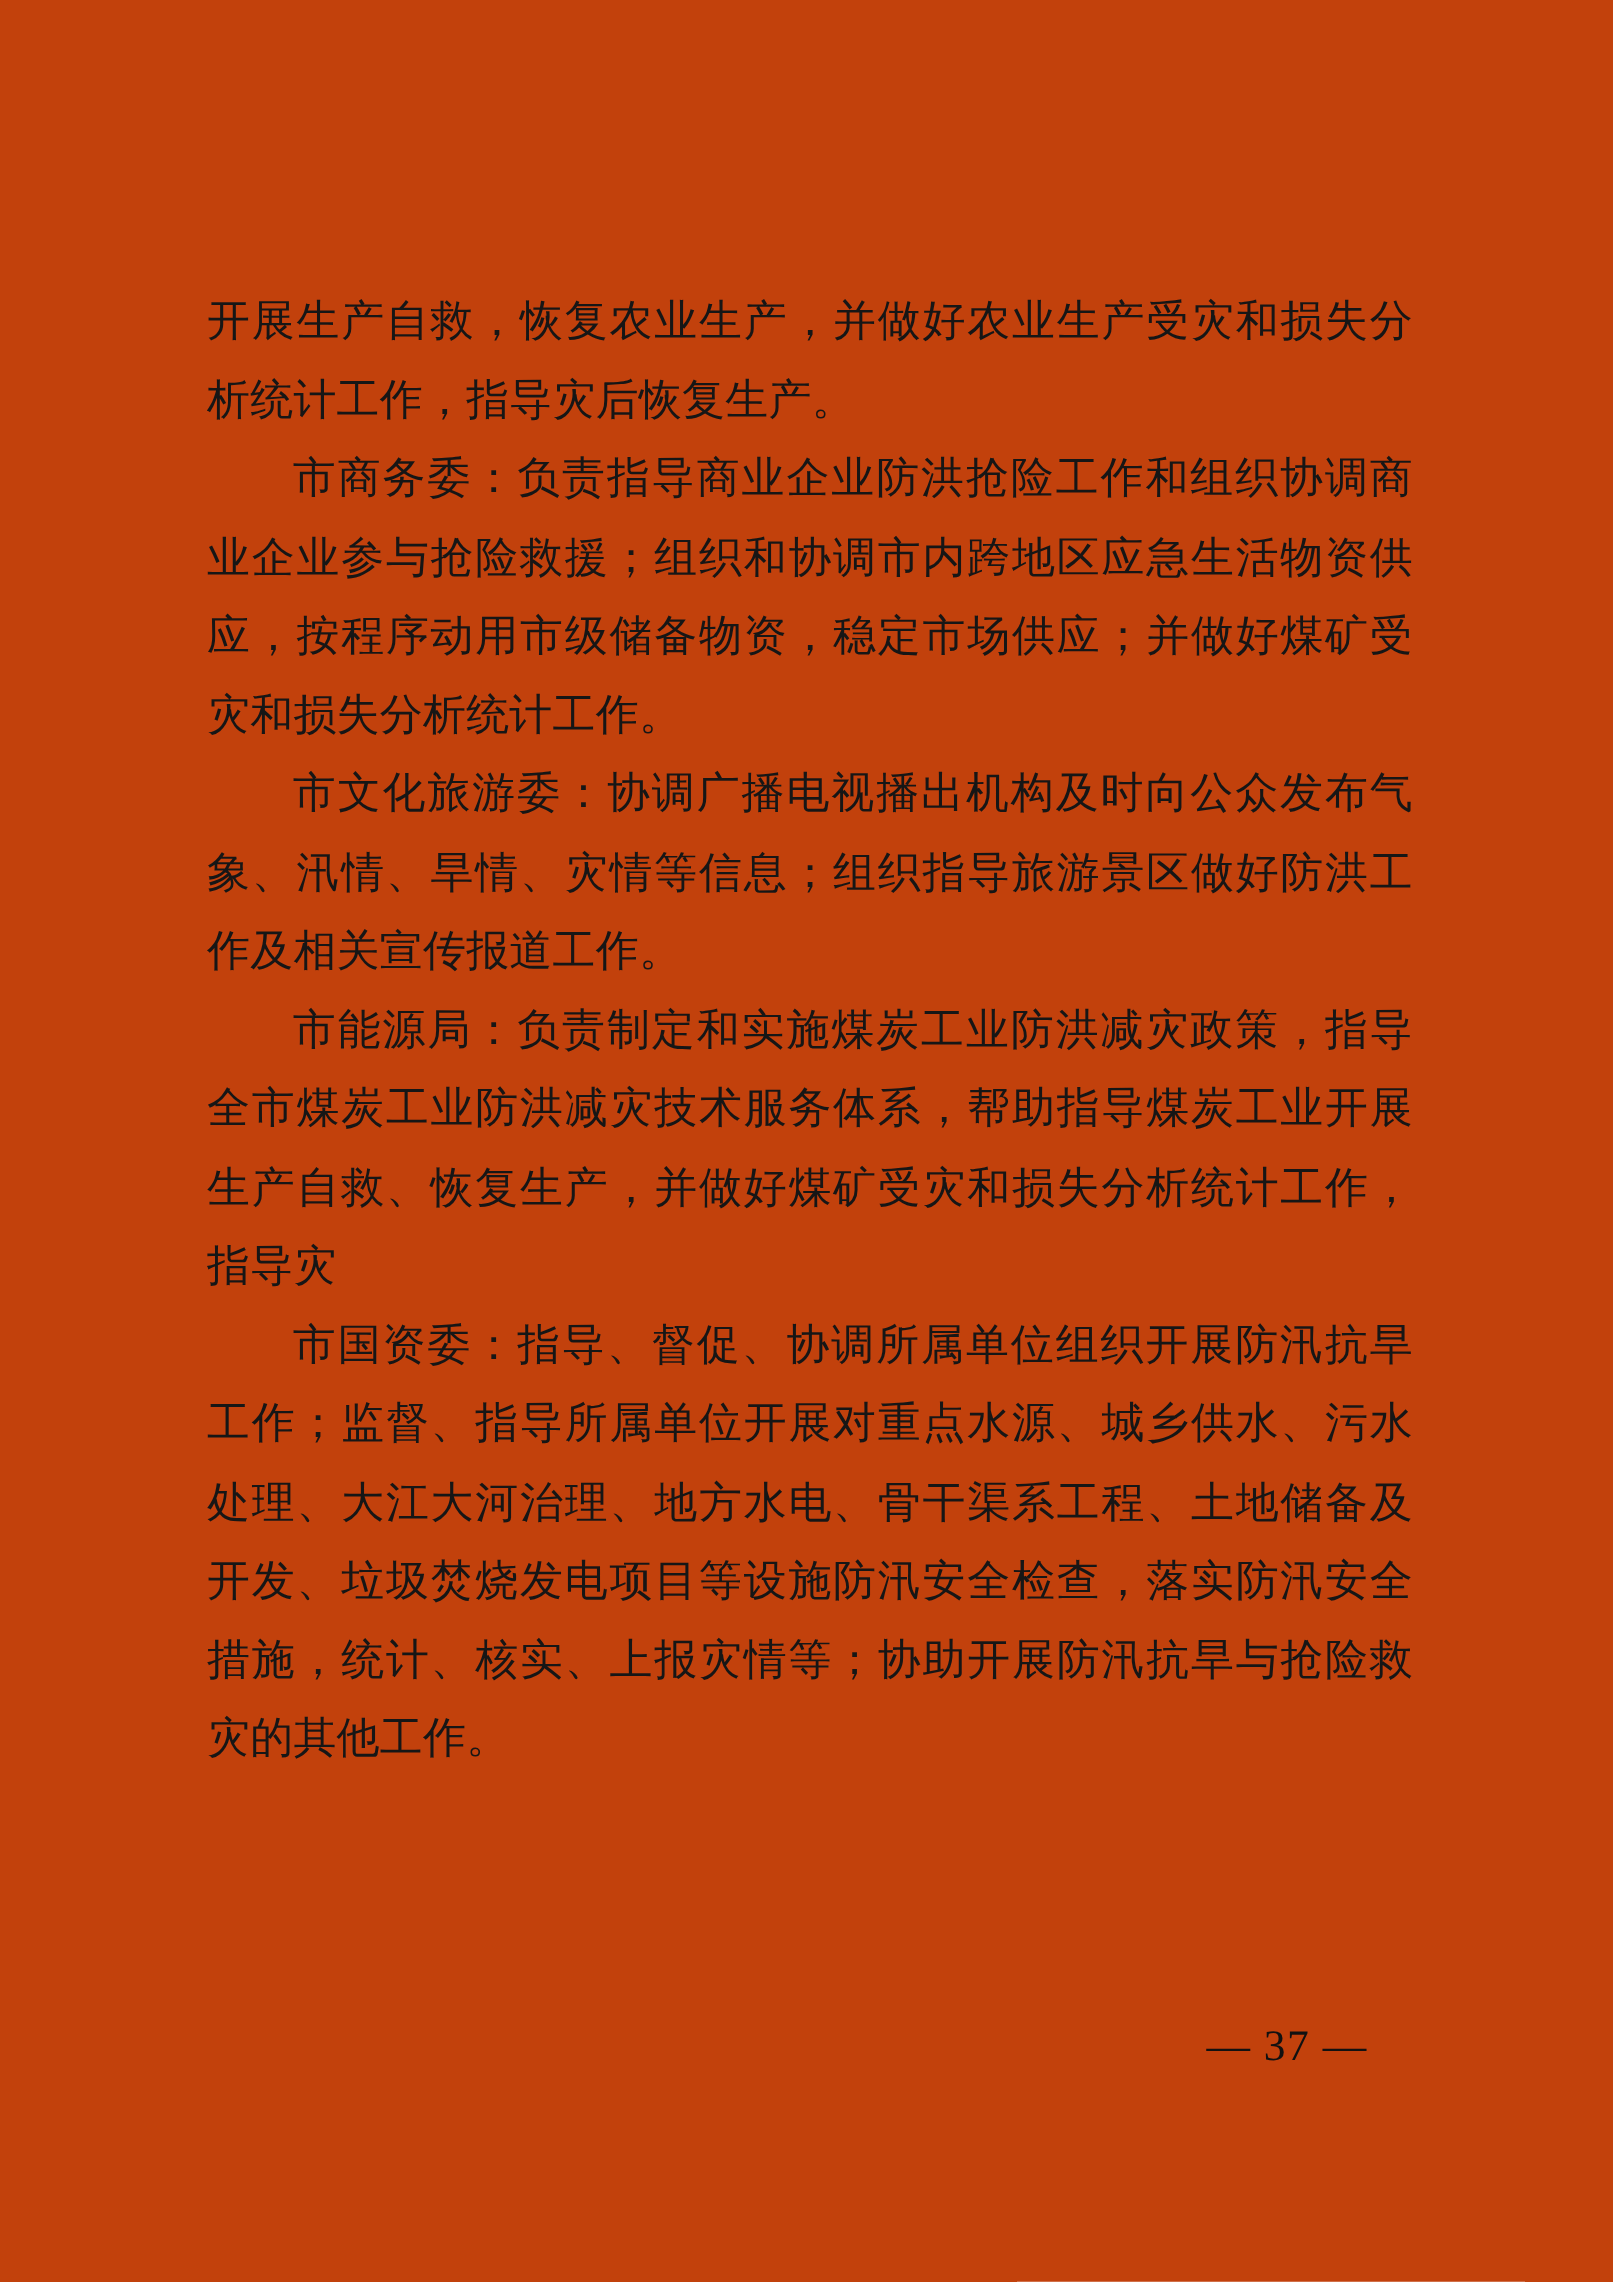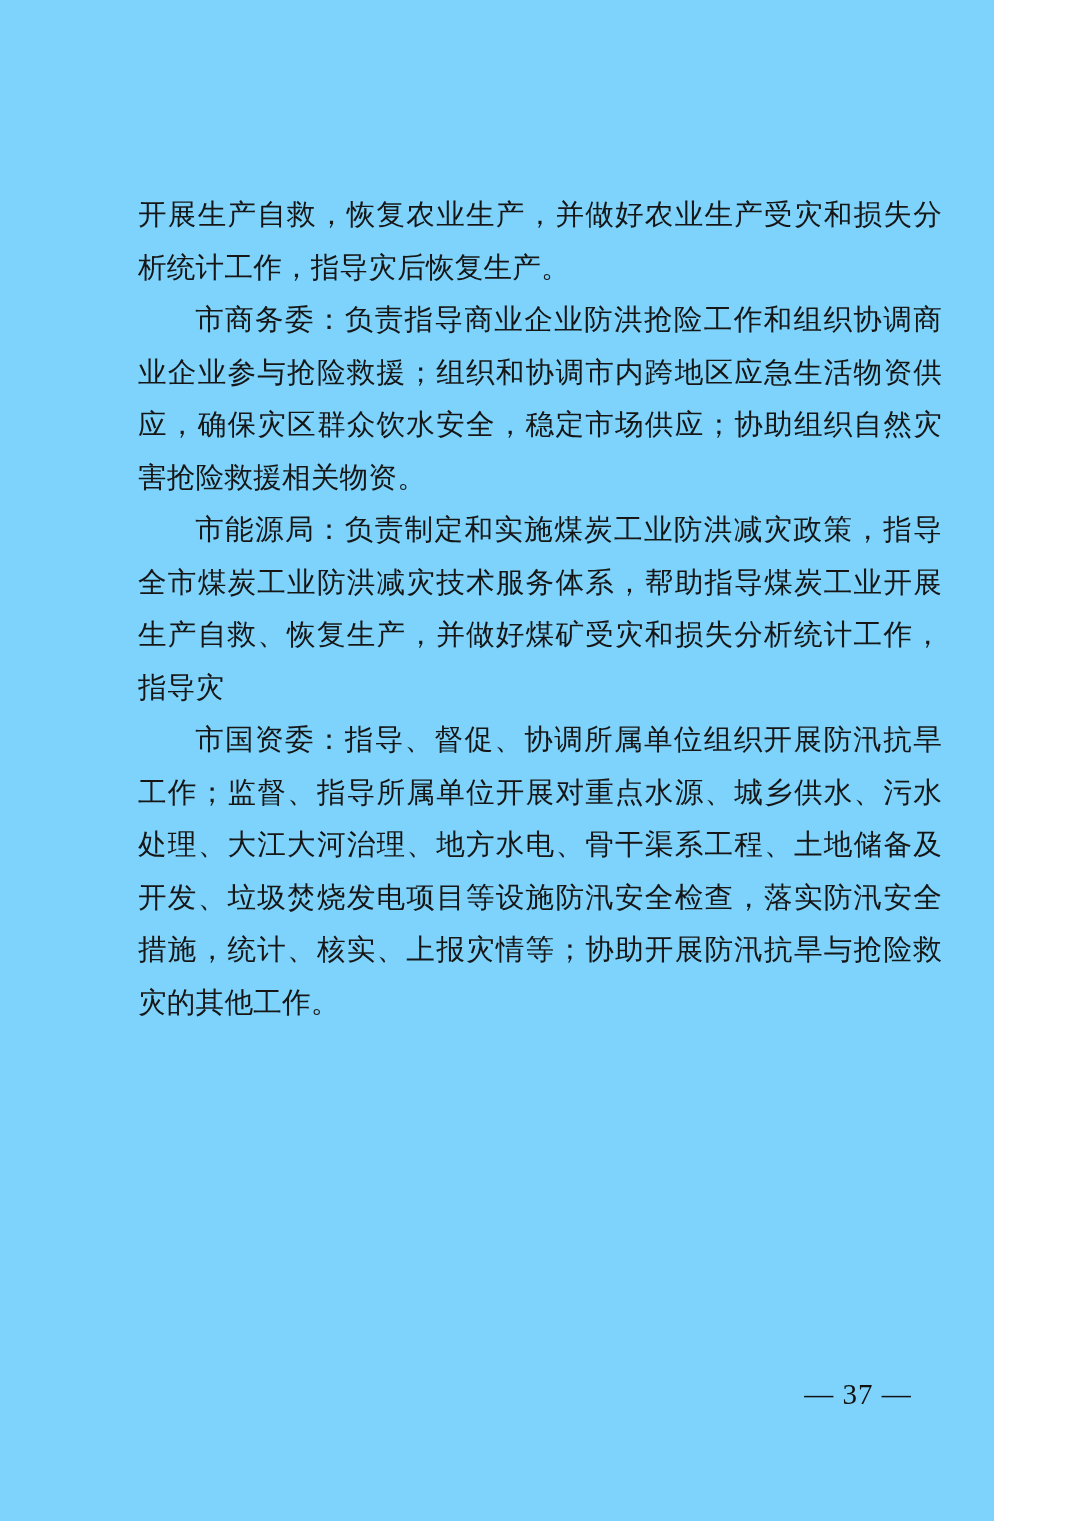--- a/index.html
+++ b/index.html
@@ -1,20 +1,20 @@
 <!DOCTYPE html>
 <html><head>
 <meta charset="utf-8">
 <style>
   html, body { margin: 0; padding: 0; }
   .page {
     position: relative;
-    width: 994px;
+    width: 1075px;
     height: 1521px;
-    background: #7dd3fc;
+    background: #c2410c;
     overflow: hidden;
     font-family: "Liberation Serif", "DejaVu Serif", serif;
   }
   .text-block {
     position: absolute;
     left: 138px;
     top: 189px;
     width: 804px;
     font-size: 28.6px;
     line-height: 52.5px;
@@ -36,30 +36,30 @@
     position: absolute;
     left: 788px;
     top: 1342px;
     width: 140px;
     text-align: center;
     font-size: 29px;
     line-height: 44px;
     color: #111111;
     letter-spacing: 1px;
     white-space: nowrap;
-    margin-top: 30px;
   }
 </style>
 </head>
 <body>
 
 <div class="page">
 
   <div class="text-block">
     <p>开展生产自救，恢复农业生产，并做好农业生产受灾和损失分析统计工作，指导灾后恢复生产。</p>
-    <p class="indent">市商务委：负责指导商业企业防洪抢险工作和组织协调商业企业参与抢险救援；组织和协调市内跨地区应急生活物资供应，确保灾区群众饮水安全，稳定市场供应；协助组织自然灾害抢险救援相关物资。</p>
+    <p class="indent">市商务委：负责指导商业企业防洪抢险工作和组织协调商业企业参与抢险救援；组织和协调市内跨地区应急生活物资供应，按程序动用市级储备物资，稳定市场供应；并做好煤矿受灾和损失分析统计工作。</p>
+    <p class="indent">市文化旅游委：协调广播电视播出机构及时向公众发布气象、汛情、旱情、灾情等信息；组织指导旅游景区做好防洪工作及相关宣传报道工作。</p>
     <p class="indent">市能源局：负责制定和实施煤炭工业防洪减灾政策，指导全市煤炭工业防洪减灾技术服务体系，帮助指导煤炭工业开展生产自救、恢复生产，并做好煤矿受灾和损失分析统计工作，指导灾</p>
     <p class="indent">市国资委：指导、督促、协调所属单位组织开展防汛抗旱工作；监督、指导所属单位开展对重点水源、城乡供水、污水处理、大江大河治理、地方水电、骨干渠系工程、土地储备及开发、垃圾焚烧发电项目等设施防汛安全检查，落实防汛安全措施，统计、核实、上报灾情等；协助开展防汛抗旱与抢险救灾的其他工作。</p>
   </div>
 
   <div class="page-footer">— 37 —</div>
 
 </div>
 
 </body></html>

